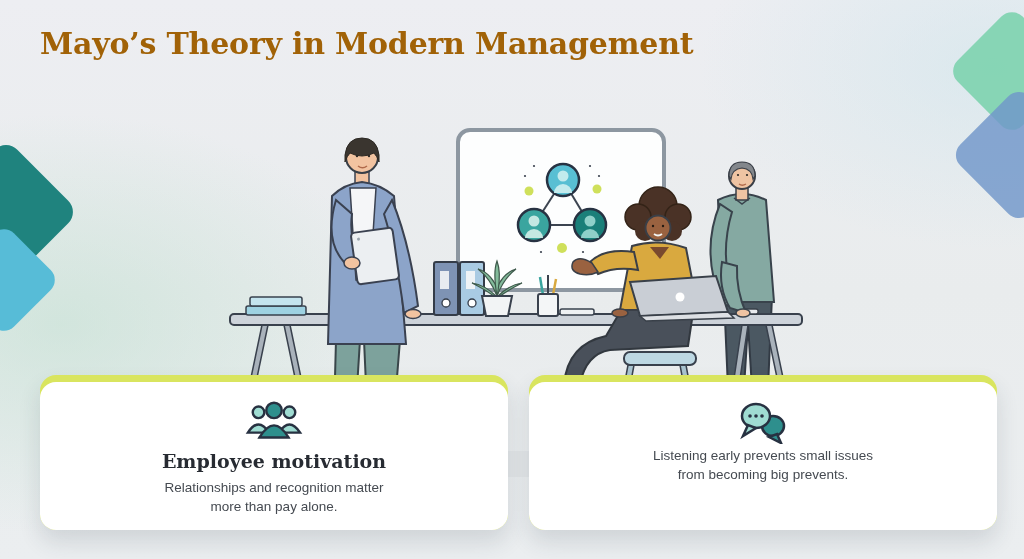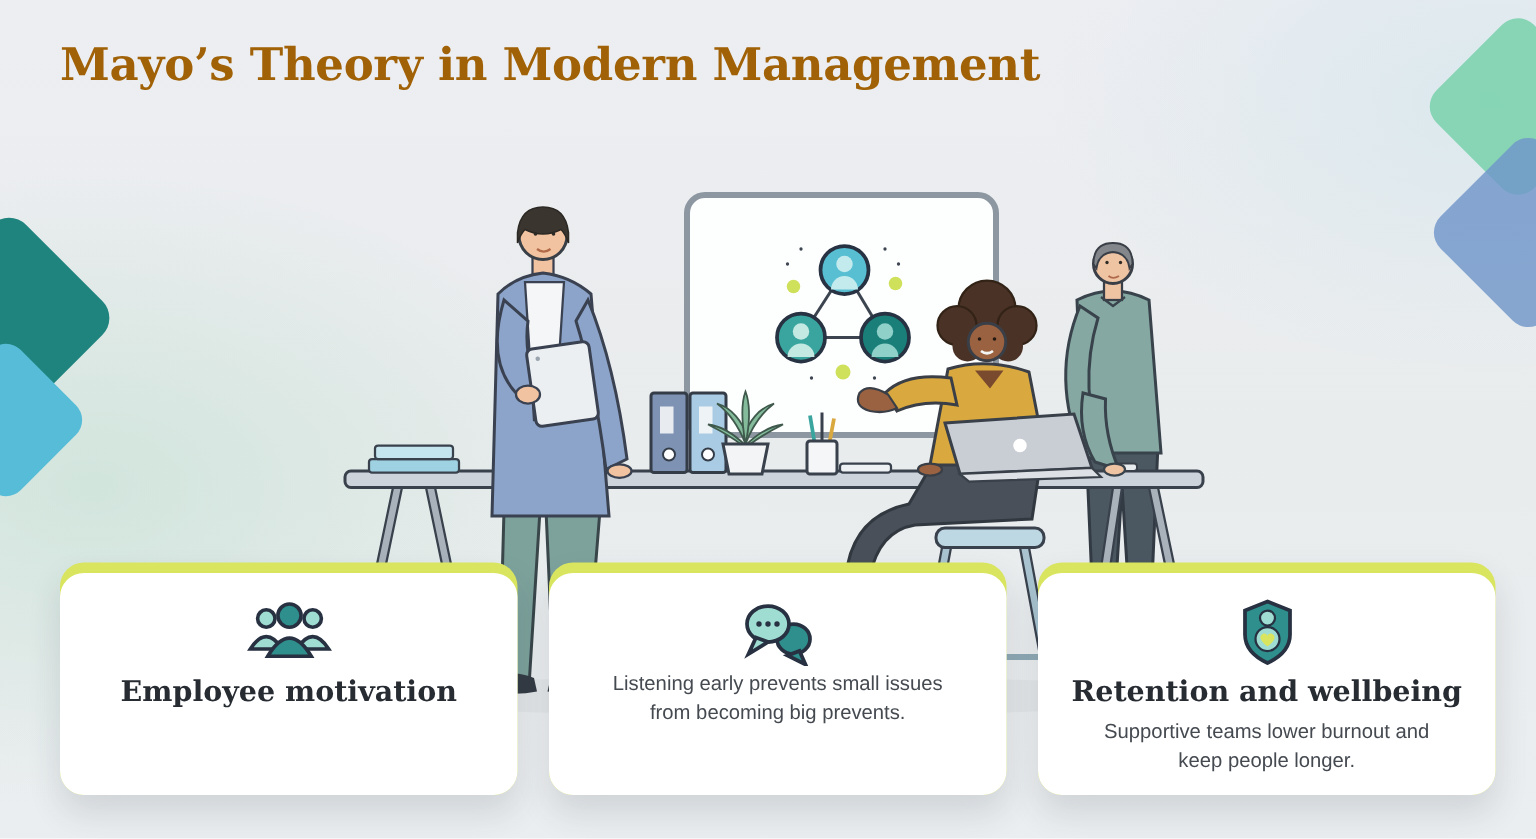--- a/index.html
+++ b/index.html
@@ -215,48 +215,35 @@
         <svg width="58" height="44" viewBox="0 0 60 44">
           <circle cx="14" cy="12" r="6" fill="#9fdcd2" stroke="#273141" stroke-width="2.5"></circle>
           <path d="M3,33 q11,-17 22,0 z" fill="#9fdcd2" stroke="#273141" stroke-width="2.5"></path>
           <circle cx="46" cy="12" r="6" fill="#9fdcd2" stroke="#273141" stroke-width="2.5"></circle>
           <path d="M35,33 q11,-17 22,0 z" fill="#9fdcd2" stroke="#273141" stroke-width="2.5"></path>
           <circle cx="30" cy="10" r="8" fill="#2e8f8d" stroke="#273141" stroke-width="2.5"></circle>
           <path d="M15,38 q15,-25 30,0 z" fill="#2e8f8d" stroke="#273141" stroke-width="2.5"></path>
         </svg>
       </div>
       <h3>Employee motivation</h3>
+      <p>Relationships and recognition matter more than pay alone.</p>
     </div>
   </div>
 
   <div class="card-wrap">
     <div class="card">
       <div class="icon">
         <svg width="52" height="44" viewBox="0 0 52 44">
           <ellipse cx="36" cy="26" rx="11" ry="10" fill="#2e8f8d" stroke="#273141" stroke-width="2.5"></ellipse>
           <path d="M40,34 L44,43 L32,37 Z" fill="#2e8f8d" stroke="#273141" stroke-width="2.5"></path>
           <ellipse cx="19" cy="16" rx="14" ry="12" fill="#9fdcd2" stroke="#273141" stroke-width="2.5"></ellipse>
           <path d="M11,25 L6,36 L19,28 Z" fill="#9fdcd2" stroke="#273141" stroke-width="2.5"></path>
           <circle cx="13" cy="16" r="1.8" fill="#273141"></circle>
           <circle cx="19" cy="16" r="1.8" fill="#273141"></circle>
           <circle cx="25" cy="16" r="1.8" fill="#273141"></circle>
         </svg>
       </div>
       <p>Listening early prevents small issues from becoming big prevents.</p>
     </div>
   </div>
 
-  <div class="card-wrap">
-    <div class="card">
-      <div class="icon">
-        <svg width="40" height="47" viewBox="0 0 40 47">
-          <path d="M20,2 L35,8 L35,24 Q35,36 20,43 Q5,36 5,24 L5,8 Z" fill="#2e8f8d" stroke="#273141" stroke-width="2.5"></path>
-          <circle cx="20" cy="13" r="5" fill="#9fdcd2" stroke="#273141" stroke-width="1.5"></circle>
-          <circle cx="20" cy="27" r="8" fill="#9fdcd2" stroke="#273141" stroke-width="1.5"></circle>
-          <path d="M20,32 c-5,-3.5 -6,-7 -3.2,-8.4 c1.6,-0.8 3.2,0.4 3.2,1.6 c0,-1.2 1.6,-2.4 3.2,-1.6 c2.8,1.4 1.8,4.9 -3.2,8.4 z" fill="#d9e55f"></path>
-        </svg>
-      </div>
-      <h3>Retention and wellbeing</h3>
-      <p>Supportive teams lower burnout and keep people longer.</p>
-    </div>
-  </div>
 
 </div>
 
 </body></html>

